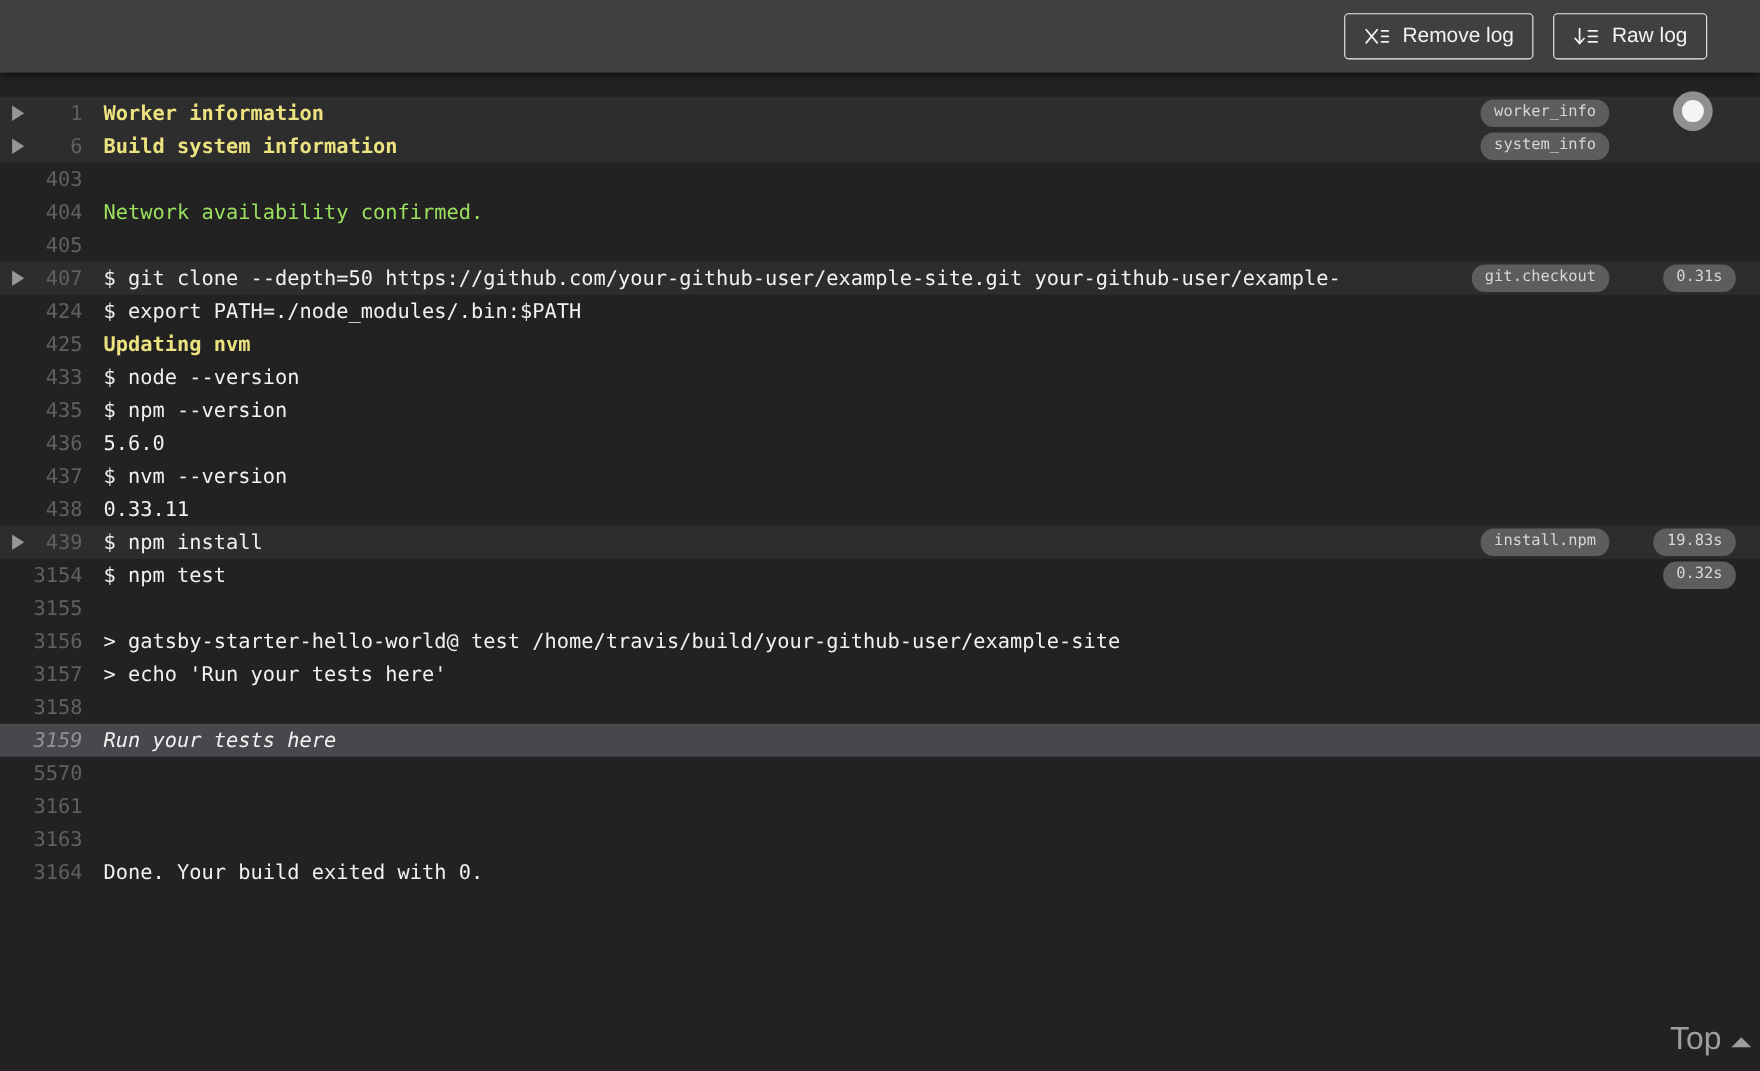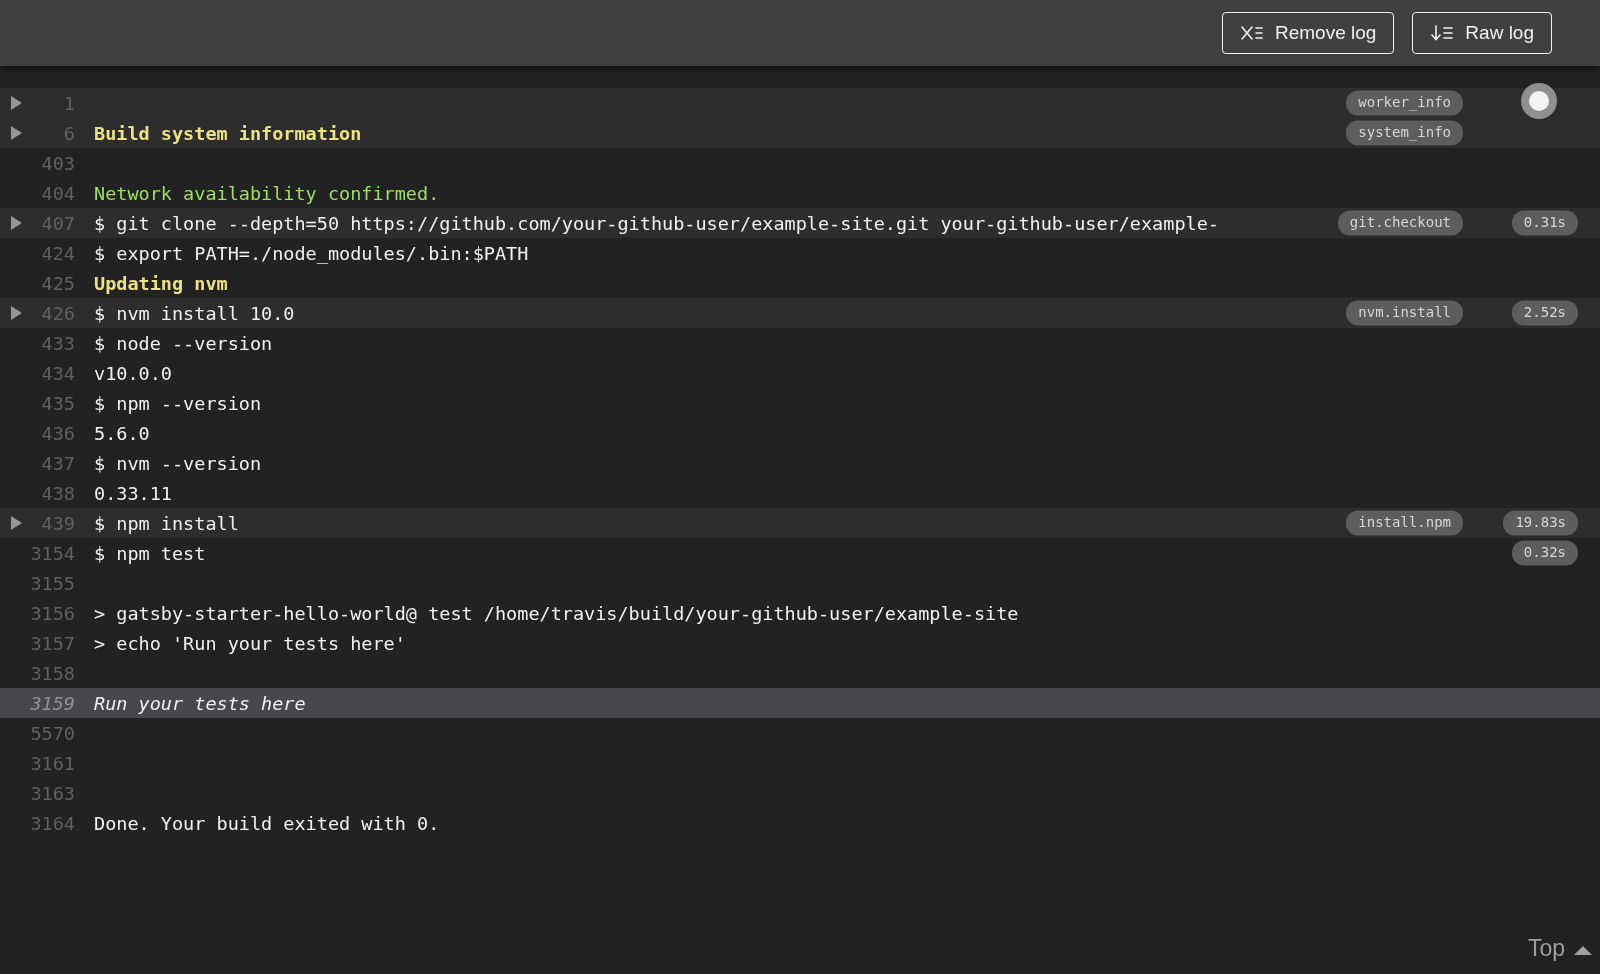--- a/index.html
+++ b/index.html
@@ -99,21 +99,21 @@
     display:flex; align-items:center; justify-content:center;
   }
   .scroll-dot-inner {
     width:20px; height:20px; border-radius:50%;
     background:#f4f4f4;
   }
   .footer-top {
     position:absolute; right:8px; bottom:12px;
     color:#9e9e9e;
     font-family:"Liberation Sans", sans-serif;
-    font-size:23px;
+    font-size:29px;
     display:flex; align-items:center; gap:9px;
     cursor:pointer;
   }
   .up-triangle {
     width:0; height:0;
     border-left:9px solid transparent;
     border-right:9px solid transparent;
     border-bottom:9px solid #9e9e9e;
     margin-top:3px;
   }
@@ -146,40 +146,47 @@
     </span>
     <span>Raw log</span>
   </button>
 </header>
 
 <main class="log">
   <div>
       <div class="row has-fold fold-row">
     <span class="fold-arrow"></span>
     <span class="num">1</span>
+    <span class="text yellow">Worker information</span>
     <span class="badge tag">worker_info</span>
 
   </div>
       <div class="row has-fold fold-row">
     <span class="fold-arrow"></span>
     <span class="num">6</span>
     <span class="text yellow">Build system information</span>
     <span class="badge tag">system_info</span>
 
   </div>
       <div class="row">
 
     <span class="num">403</span>
     <span class="text"></span>
 
   </div>
       <div class="row">
 
     <span class="num">404</span>
     <span class="text green">Network availability confirmed.</span>
+
+  </div>
+      <div class="row">
+
+    <span class="num">405</span>
+    <span class="text"></span>
 
   </div>
       <div class="row has-fold fold-row">
     <span class="fold-arrow"></span>
     <span class="num">407</span>
     <span class="text">$ git clone --depth=50 https://github.com/your-github-user/example-site.git your-github-user/example-</span>
     <span class="badge tag">git.checkout</span>
     <span class="badge dur">0.31s</span>
   </div>
       <div class="row">
@@ -187,37 +194,24 @@
     <span class="num">424</span>
     <span class="text">$ export PATH=./node_modules/.bin:$PATH</span>
 
   </div>
       <div class="row">
 
     <span class="num">425</span>
     <span class="text yellow">Updating nvm</span>
 
   </div>
-      <div class="row has-fold fold-row">
-    <span class="fold-arrow"></span>
-    <span class="num">426</span>
-    <span class="text">$ nvm install 10.0</span>
-    <span class="badge tag">nvm.install</span>
-    <span class="badge dur">2.52s</span>
-  </div>
       <div class="row">
 
     <span class="num">433</span>
     <span class="text">$ node --version</span>
-
-  </div>
-      <div class="row">
-
-    <span class="num">434</span>
-    <span class="text">v10.0.0</span>
 
   </div>
       <div class="row">
 
     <span class="num">435</span>
     <span class="text">$ npm --version</span>
 
   </div>
       <div class="row">
 

